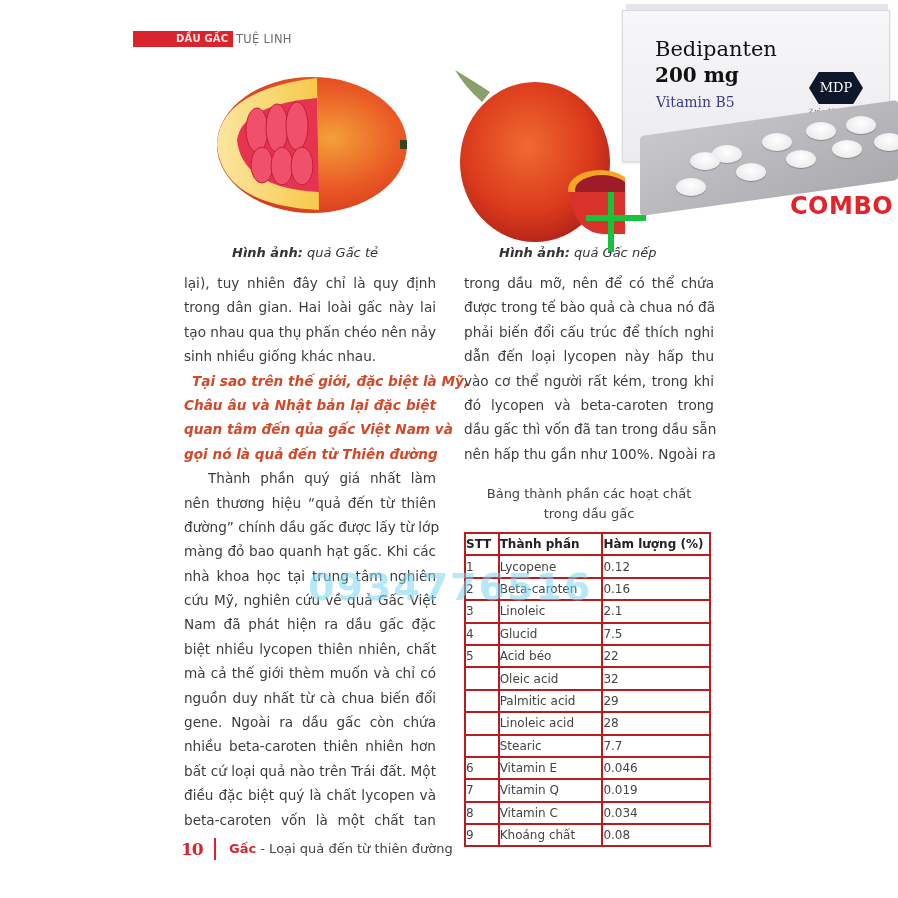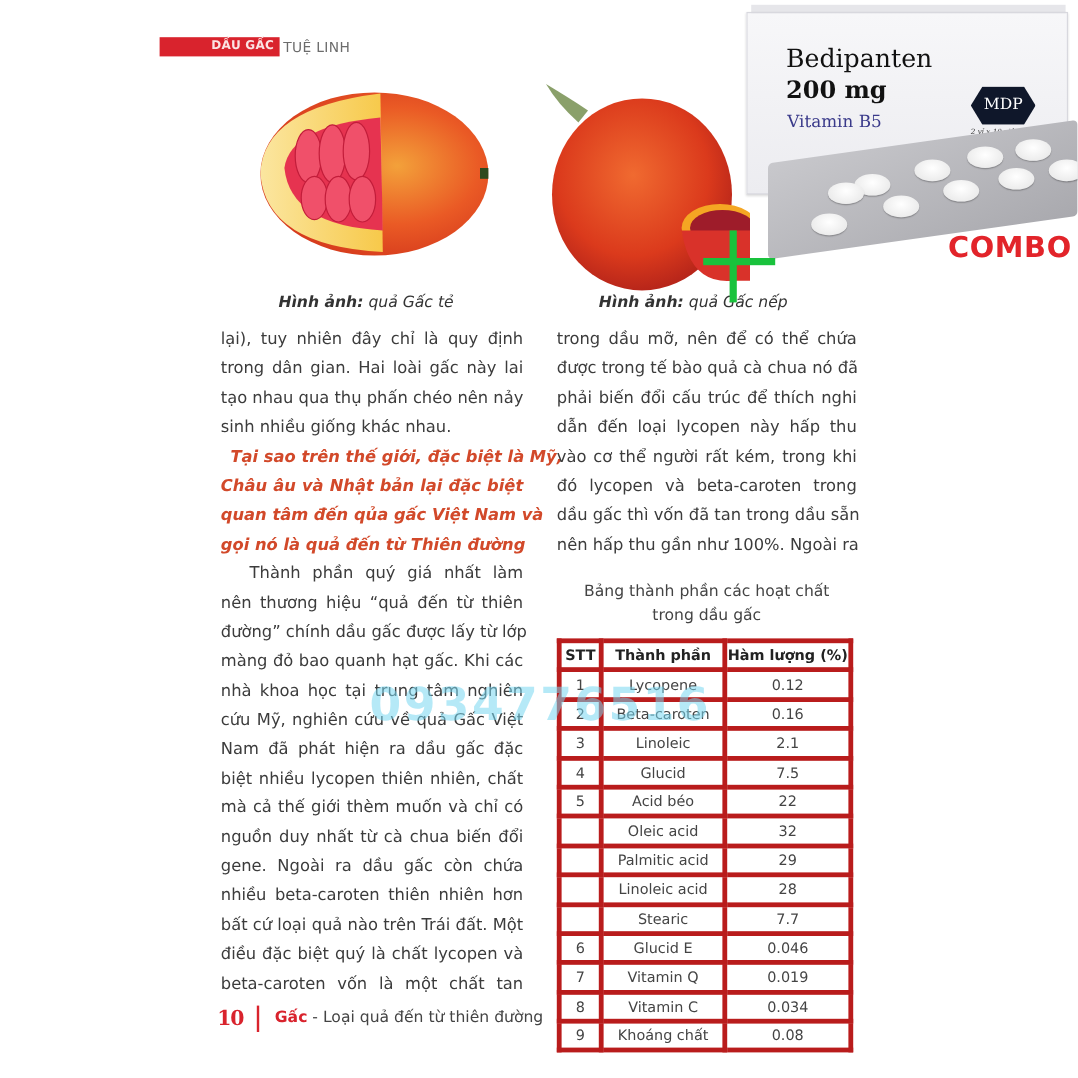--- a/index.html
+++ b/index.html
@@ -28,21 +28,21 @@
   .col .line.last { text-align-last:left; }
   .col-left { left:184px; top:271px; width:252px; }
   .col-right { left:464px; top:271px; width:250px; }
   .red-italic { color:#d2492a; font-weight:bold; font-style:italic; }
   .indent { padding-left:24px; }
   .indent-sm { padding-left:8px; }
 
   
   .tbl-title { left:464px; top:484px; width:250px; text-align:center; font-size:13px; line-height:20px; color:#444; }
   table.data { position:absolute; left:464px; top:532px; width:247px; border-collapse:collapse; font-size:12px; color:#444; }
-  table.data th, table.data td { border:4px solid #b91c1c; height:20.4px; padding:0; text-align:center; line-height:20px; }
+  table.data th, table.data td { border:2px solid #b91c1c; height:20.4px; padding:0; text-align:left; line-height:20px; }
   table.data th { font-weight:bold; color:#222; font-size:12px; }
   table.data .c1 { width:32px; }
   table.data .c2 { width:104px; }
   table.data .c3 { width:109px; }
 
   
   .watermark { left:308px; top:565px; font-size:38px; font-weight:bold; color:rgba(120,215,240,0.55); letter-spacing:2px; white-space:nowrap; }
 
   
   .pg-num { left:181px; top:838px; font-family:"DejaVu Serif", serif; font-weight:bold; font-size:17px; color:#d9232d; line-height:22px; letter-spacing:-1px; }
@@ -206,21 +206,21 @@
         <td>Linoleic acid</td>
         <td>28</td>
       </tr>
     <tr>
         <td></td>
         <td>Stearic</td>
         <td>7.7</td>
       </tr>
     <tr>
         <td>6</td>
-        <td>Glucid E</td>
+        <td>Vitamin E</td>
         <td>0.046</td>
       </tr>
     <tr>
         <td>7</td>
         <td>Vitamin Q</td>
         <td>0.019</td>
       </tr>
     <tr>
         <td>8</td>
         <td>Vitamin C</td>

